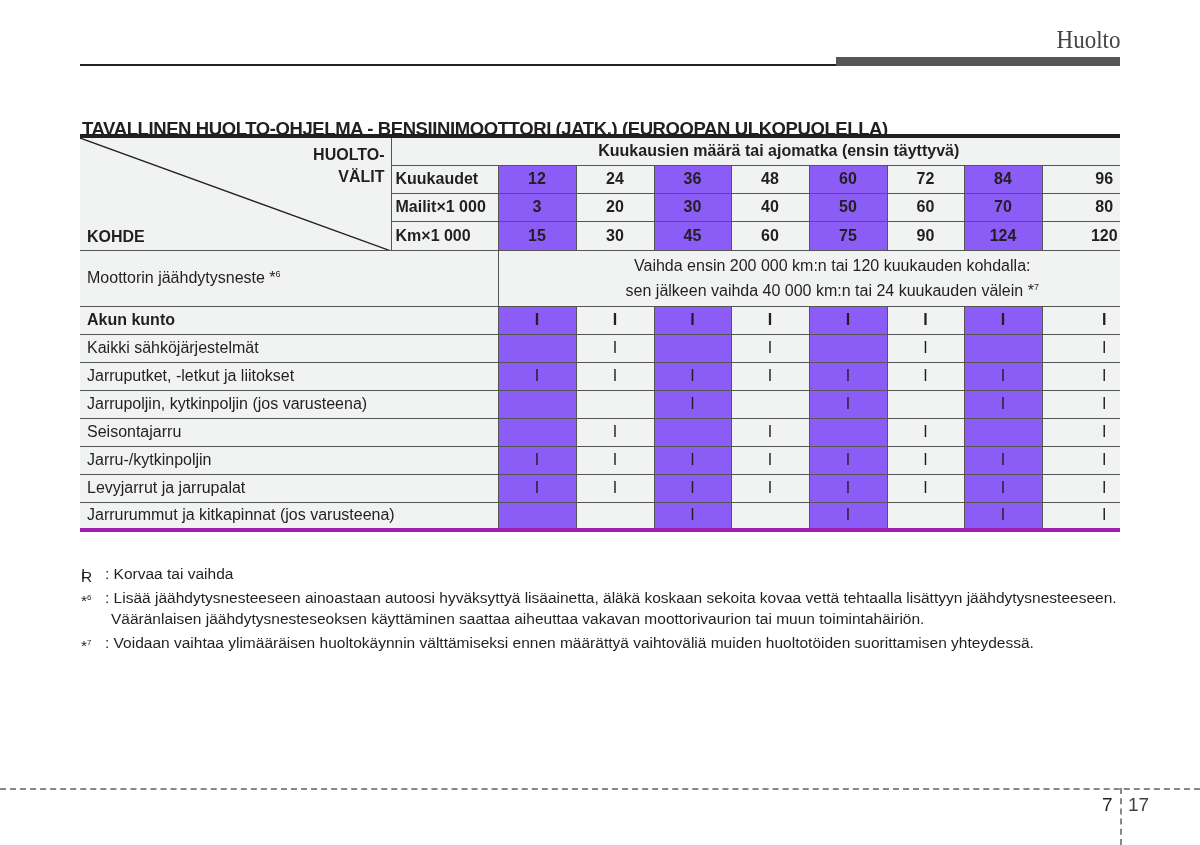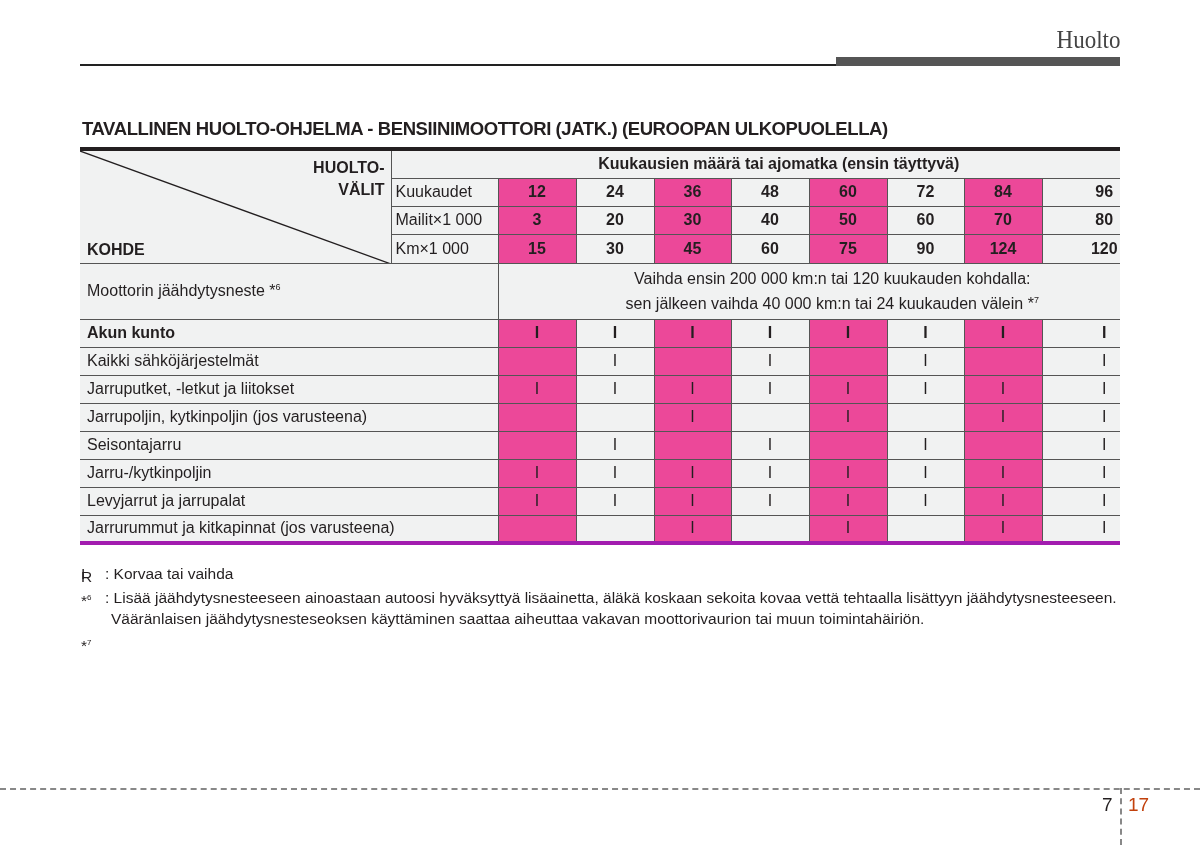--- a/index.html
+++ b/index.html
@@ -14,54 +14,54 @@
     transform: scaleX(0.92); transform-origin: right center;
   }
   .header-rule-thin { position: absolute; left: 80px; top: 64px; width: 756px; height: 2px; background: #222; }
   .header-rule-thick { position: absolute; left: 836px; top: 57px; width: 284px; height: 9px; background: #555; }
 
   .table-title {
     position: absolute; left: 82px; top: 118px; font-size: 18.5px; font-weight: bold; color: #231f20;
     letter-spacing: -0.4px; white-space: nowrap;
   }
 
-  .sched { position: absolute; left: 80px; top: 147px; width: 1040px; border-radius: 11px; }
+  .sched { position: absolute; left: 80px; top: 134px; width: 1040px; border-radius: 11px; }
   .sched table { border-collapse: collapse; table-layout: fixed; width: 1040px; }
   .sched td {
     border: 1px solid #555; padding: 0; font-size: 16px; color: #231f20;
     background: #f1f2f2; overflow: hidden; white-space: nowrap;
   }
   .sched tr.top td { border-top: 4px solid #231f20; }
   .sched tr.last td { border-bottom: 4px solid #a21caf; }
   .sched td.first { border-left: none; }
   .sched td.lastcol { border-right: none; padding-left: 46px; }
-  .sched td.dark { background: #ec4899; }
+  .sched td.dark { background: #8b5cf6; }
   .num { text-align: center; font-weight: bold; font-size: 16px; }
-  .lbl { padding-left: 4px !important; font-weight: normal; font-size: 16px; }
+  .lbl { padding-left: 4px !important; font-weight: bold; font-size: 16px; }
   .item { padding-left: 7px !important; font-size: 16px; }
   .mark { text-align: center; font-size: 16px; }
   .span-hdr { text-align: center; font-weight: bold; font-size: 16px; }
 
   .diag-cell { position: relative; }
   .diag-cell svg { position: absolute; left: 0; top: 0; }
   .diag-huolto { position: absolute; right: 6px; top: 6px; font-weight: bold; font-size: 16px; text-align: right; line-height: 22px; }
   .diag-kohde { position: absolute; left: 7px; bottom: 4px; font-weight: bold; font-size: 16px; }
 
   .coolant-text { text-align: center; font-size: 16px; line-height: 25px; }
   sup.fn { font-size: 9px; vertical-align: super; line-height: 0; }
 
   .notes { position: absolute; left: 80px; top: 560px; width: 1045px; font-size: 15.5px; color: #231f20; }
   .note { position: relative; padding-left: 31px; line-height: 21px; margin-bottom: 3px; }
   .note .key { position: absolute; left: 1px; top: 0; }
   .note .key sup { font-size: 8px; }
 
   .footer-dash { position: absolute; left: 0; top: 788px; width: 1200px; border-top: 2px dashed #888; }
   .footer-vdash { position: absolute; left: 1120px; top: 788px; height: 57px; border-left: 2px dashed #888; }
   .page-chapter { position: absolute; left: 1102px; top: 794px; font-size: 19px; color: #231f20; }
-  .page-num { position: absolute; left: 1128px; top: 794px; font-size: 19px; color: #c2410c; }
+  .page-num { position: absolute; left: 1128px; top: 794px; font-size: 19px; color: #404040; }
 </style>
 </head>
 <body>
 
 <div class="section-title">Huolto</div>
 <div class="header-rule-thin"></div>
 <div class="header-rule-thick"></div>
 
 <div class="table-title">TAVALLINEN HUOLTO-OHJELMA - BENSIINIMOOTTORI (JATK.) (EUROOPAN ULKOPUOLELLA)</div>
 
@@ -226,19 +226,19 @@
           <td class="mark lastcol">I</td>
         </tr>
       </tbody>
   </table>
 </div>
 
 <div class="notes" id="notes">
     <div class="note"><span class="key"><span>I</span><sup></sup></span></div>
     <div class="note"><span class="key"><span>R</span><sup></sup></span><span style="margin-left: -6px;">: Korvaa tai vaihda</span></div>
     <div class="note"><span class="key"><span>*</span><sup>6</sup></span><span style="margin-left: -6px;">: Lisää jäähdytysnesteeseen ainoastaan autoosi hyväksyttyä lisäainetta, äläkä koskaan sekoita kovaa vettä tehtaalla lisättyyn jäähdytysnesteeseen. Vääränlaisen jäähdytysnesteseoksen käyttäminen saattaa aiheuttaa vakavan moottorivaurion tai muun toimintahäiriön.</span></div>
-    <div class="note"><span class="key"><span>*</span><sup>7</sup></span></div>
+    <div class="note"><span class="key"><span>*</span><sup>7</sup></span><span style="margin-left: -6px;">: Voidaan vaihtaa ylimääräisen huoltokäynnin välttämiseksi ennen määrättyä vaihtoväliä muiden huoltotöiden suorittamisen yhteydessä.</span></div>
   </div>
 
 <div class="footer-dash"></div>
 <div class="footer-vdash"></div>
 <div class="page-chapter">7</div>
 <div class="page-num">17</div>
 
 </body></html>

